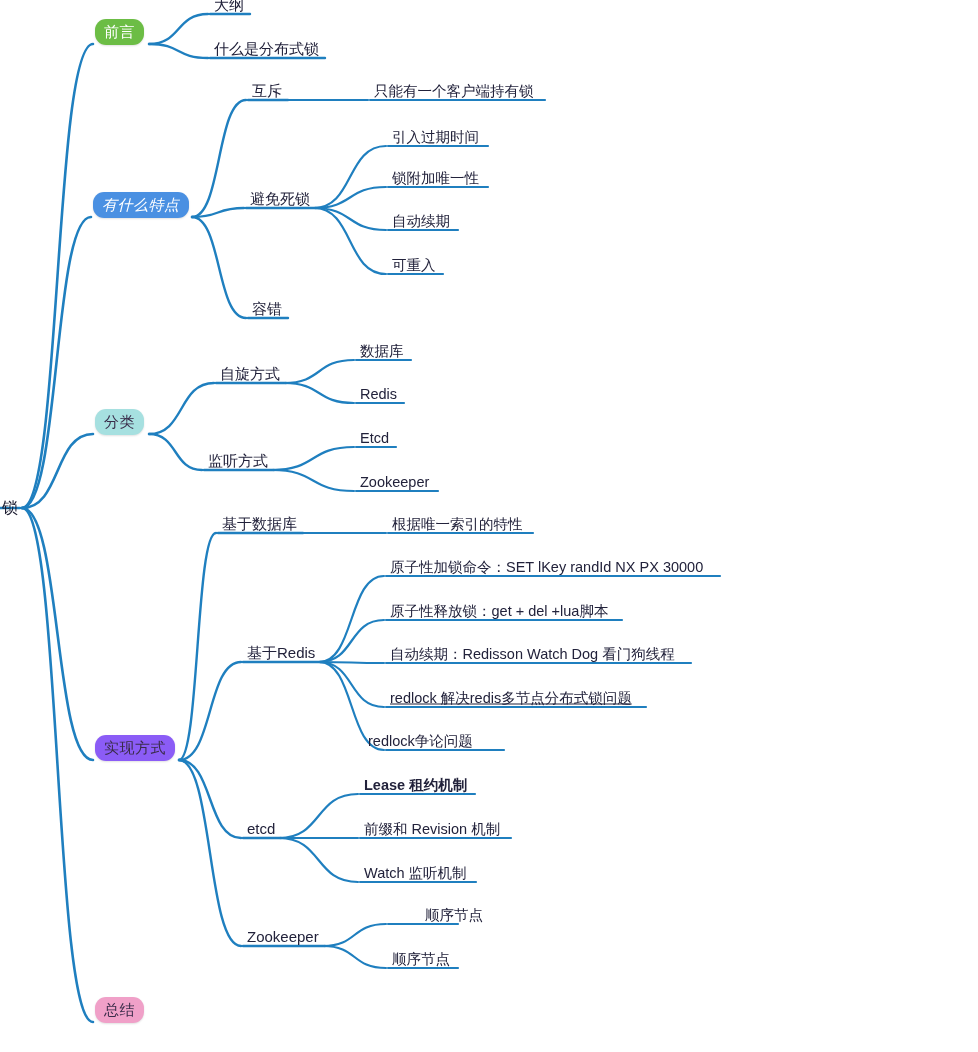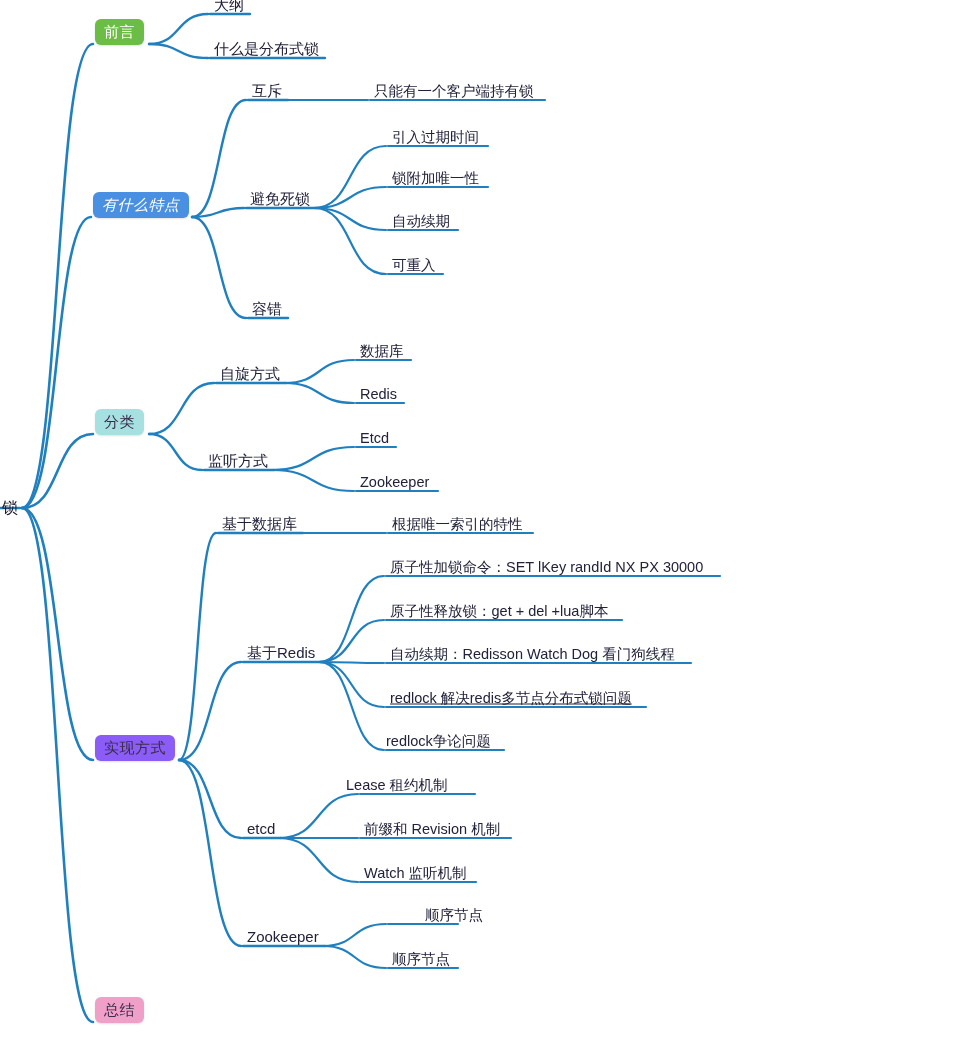--- a/index.html
+++ b/index.html
@@ -34,21 +34,21 @@
     font-size: 15px;
     color: #22223b;
     padding: 0 2px;
     transform: translateY(-100%);
   }
   .node.plain.small {
     font-size: 14.5px;
   }
   
   .node.boxed {
-    border-radius: 6px;
+    border-radius: 11px;
     color: #ffffff;
     font-size: 15px;
     padding: 5px 9px 6px 9px;
     transform: translateY(-50%);
     box-shadow: 0 1px 2px rgba(0,0,0,0.12);
     letter-spacing: 0.5px;
   }
   .node.boxed.dark-text {
     color: #3a2c4a;
   }
@@ -154,23 +154,23 @@
       <div class="node plain small" style="left: 358px; top: 445px;">Etcd</div>
       <div class="node plain small" style="left: 358px; top: 489px;">Zookeeper</div>
       <div class="node boxed dark-text" style="left: 95px; top: 748px; background: #8b5cf6; color: rgb(58, 44, 74);">实现方式</div>
       <div class="node plain" style="left: 220px; top: 531px;">基于数据库</div>
       <div class="node plain small" style="left: 390px; top: 531px;">根据唯一索引的特性</div>
       <div class="node plain" style="left: 245px; top: 660px;">基于Redis</div>
       <div class="node plain small" style="left: 388px; top: 574px;">原子性加锁命令：SET lKey randId NX PX 30000</div>
       <div class="node plain small" style="left: 388px; top: 618px;">原子性释放锁：get + del +lua脚本</div>
       <div class="node plain small" style="left: 388px; top: 661px;">自动续期：Redisson Watch Dog 看门狗线程</div>
       <div class="node plain small" style="left: 388px; top: 705px; text-decoration: underline;">redlock 解决redis多节点分布式锁问题</div>
-      <div class="node plain small" style="left: 384px; top: 748px;">redlock争论问题</div>
+      <div class="node plain small" style="left: 366px; top: 748px;">redlock争论问题</div>
       <div class="node plain" style="left: 245px; top: 836px;">etcd</div>
-      <div class="node plain small" style="left: 344px; top: 792px;">Lease 租约机制</div>
+      <div class="node plain small" style="left: 362px; top: 792px; font-weight: bold;">Lease 租约机制</div>
       <div class="node plain small" style="left: 362px; top: 836px;">前缀和 Revision 机制</div>
       <div class="node plain small" style="left: 362px; top: 880px;">Watch 监听机制</div>
       <div class="node plain" style="left: 245px; top: 944px;">Zookeeper</div>
       <div class="node plain small" style="left: 390px; top: 922px; margin-left: 33px;">顺序节点</div>
       <div class="node plain small" style="left: 390px; top: 966px;">顺序节点</div>
       <div class="node boxed dark-text" style="left: 95px; top: 1010px; background: rgb(240, 160, 200); color: rgb(58, 44, 74);">总结</div>
     </div>
 </div>
 
 </body></html>

